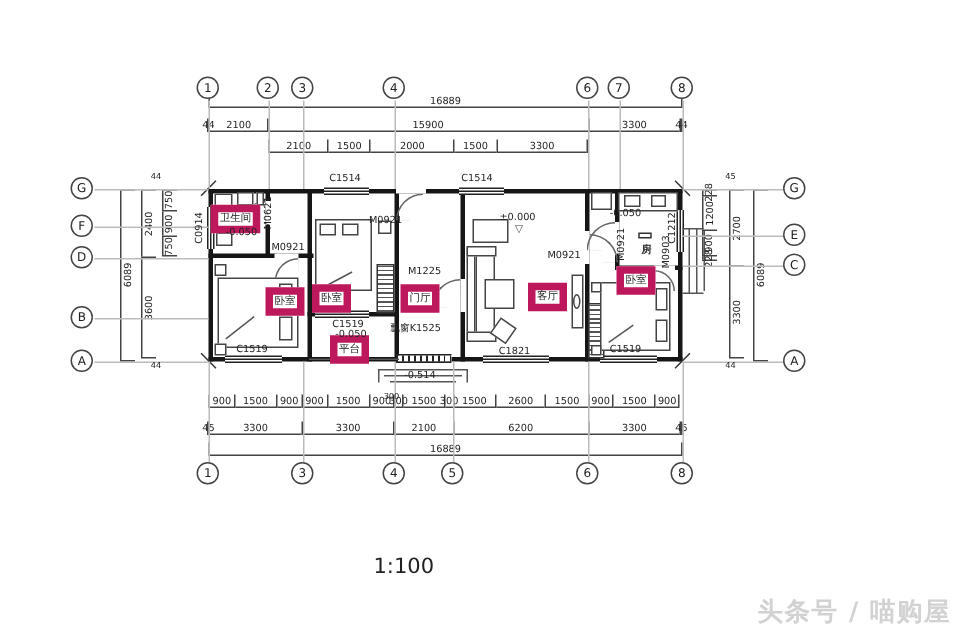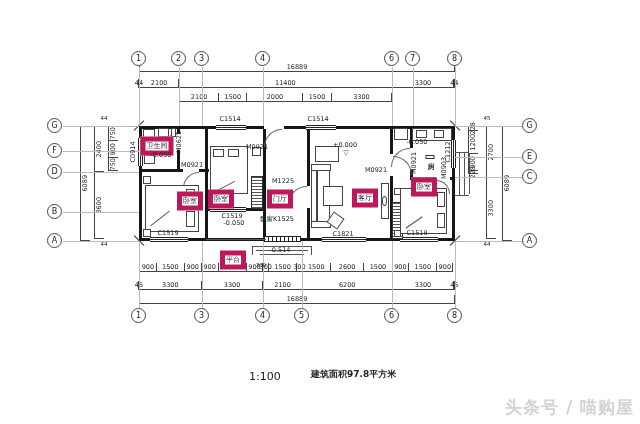--- a/index.html
+++ b/index.html
@@ -37,21 +37,21 @@
   .dimrow .sg span{font-size:6.5px;line-height:1;transform:translateY(-2px);white-space:nowrap}
   .dimcol{position:absolute;display:flex;flex-direction:column;width:10px}
   .dimcol .sg{position:relative;box-sizing:border-box;border-top:1px solid #444;
       background:linear-gradient(#444,#444) left top/1px 100% no-repeat;
       display:flex;align-items:center;justify-content:center;overflow:visible}
   .dimcol .sg:last-child{border-bottom:1px solid #444}
   .dimcol .sg span{font-size:6.5px;line-height:1;transform:rotate(-90deg);white-space:nowrap}
   .bub{position:absolute;width:15px;height:15px;box-sizing:border-box;border:1px solid #444;border-radius:50%;
        background:#fff;display:flex;align-items:center;justify-content:center;font-size:8px;line-height:1}
   .ttl{position:absolute;font-size:12.5px;letter-spacing:2px;border-bottom:1.5px solid #222;padding-bottom:2px;font-weight:bold}
-  .tscale{position:absolute;font-size:11px}
+  .tscale{position:absolute;font-size:14px}
   .tnote{position:absolute;font-size:9px;font-weight:bold}
   .wm{position:absolute;font-size:17px;font-weight:bold;color:#d2d2d2;letter-spacing:1px}
 </style>
 </head>
 <body>
 
 <div id="c">
 
   <div class="w" style="left:139px;top:126px;width:316px;height:3px"></div>
   <div class="w" style="left:139px;top:238px;width:316px;height:3px"></div>
@@ -163,21 +163,21 @@
         </div>
       </div>
       <div class="dimrow" style="left: 138px; top: 79px;">
         <div class="sg" style="width: 0.823258px;">
           <span>44</span>
         </div>
         <div class="sg" style="width: 39.2918px;">
           <span>2100</span>
         </div>
         <div class="sg" style="width: 213.299px;">
-          <span>11400</span>
+          <span>15900</span>
         </div>
         <div class="sg" style="width: 61.7443px;">
           <span>3300</span>
         </div>
         <div class="sg" style="width: 0.823258px;">
           <span>44</span>
         </div>
       </div>
       <div class="dimrow" style="left: 179px; top: 93px;">
         <div class="sg" style="width: 39.2918px;">
@@ -409,21 +409,21 @@
       <div class="gline" style="left: 455px; top: 241px; width: 67px; height: 1px;"></div>
       <div class="bub" style="left: 522px; top: 233px;">
         <span>A</span>
       </div>
       <span class="lab t-room" style="left: 157px; top: 146px;">卫生间</span>
       <span class="lab t-room" style="left: 190px; top: 201px;">卧室</span>
       <span class="lab t-room" style="left: 221px; top: 199px;">卧室</span>
       <span class="lab t-room" style="left: 424px; top: 187px;">卧室</span>
       <span class="lab t-room" style="left: 280px; top: 199px;">门厅</span>
       <span class="lab t-room" style="left: 365px; top: 198px;">客厅</span>
-      <span class="lab t-room" style="left: 233px; top: 233px; margin-top: 27px;">平台</span>
+      <span class="lab t-room" style="left: 233px; top: 233px;">平台</span>
       <span class="lab t-roomv" style="left: 430px; top: 157px;">厨房</span>
       <span class="lab t-lab" style="left: 230px; top: 119px;">C1514</span>
       <span class="lab t-lab" style="left: 318px; top: 119px;">C1514</span>
       <span class="lab t-lab" style="left: 168px; top: 233px;">C1519</span>
       <span class="lab t-lab" style="left: 343px; top: 234px;">C1821</span>
       <span class="lab t-lab" style="left: 417px; top: 233px;">C1519</span>
       <span class="lab t-lab" style="left: 232px; top: 216px;">C1519</span>
       <span class="lab t-lab" style="left: 277px; top: 219px;">飘窗K1525</span>
       <span class="lab t-lab" style="left: 283px; top: 181px;">M1225</span>
       <span class="lab t-lab" style="left: 192px; top: 165px;">M0921</span>
@@ -441,15 +441,14 @@
       <span class="lab t-lvl" style="left: 417px; top: 142px;">-0.050</span>
       <span class="lab t-lvl" style="left: 280px; top: 250px;">-0.514</span>
       <span class="lab t-sm" style="left: 261px; top: 266px;">300</span>
       <span class="lab t-sm" style="left: 104px; top: 119px;">44</span>
       <span class="lab t-sm" style="left: 104px; top: 245px;">44</span>
       <span class="lab t-sm" style="left: 487px; top: 119px;">45</span>
       <span class="lab t-sm" style="left: 487px; top: 245px;">44</span>
     </div>
 
   <span class="tscale" style="left:249px;top:370px">1:100</span>
-  <span class="tnote" style="left:311px;top:368px">建筑面积97.8平方米</span>
   <span class="wm" style="left:505px;top:396px">头条号 / 喵购屋</span>
 </div>
 
 </body></html>

